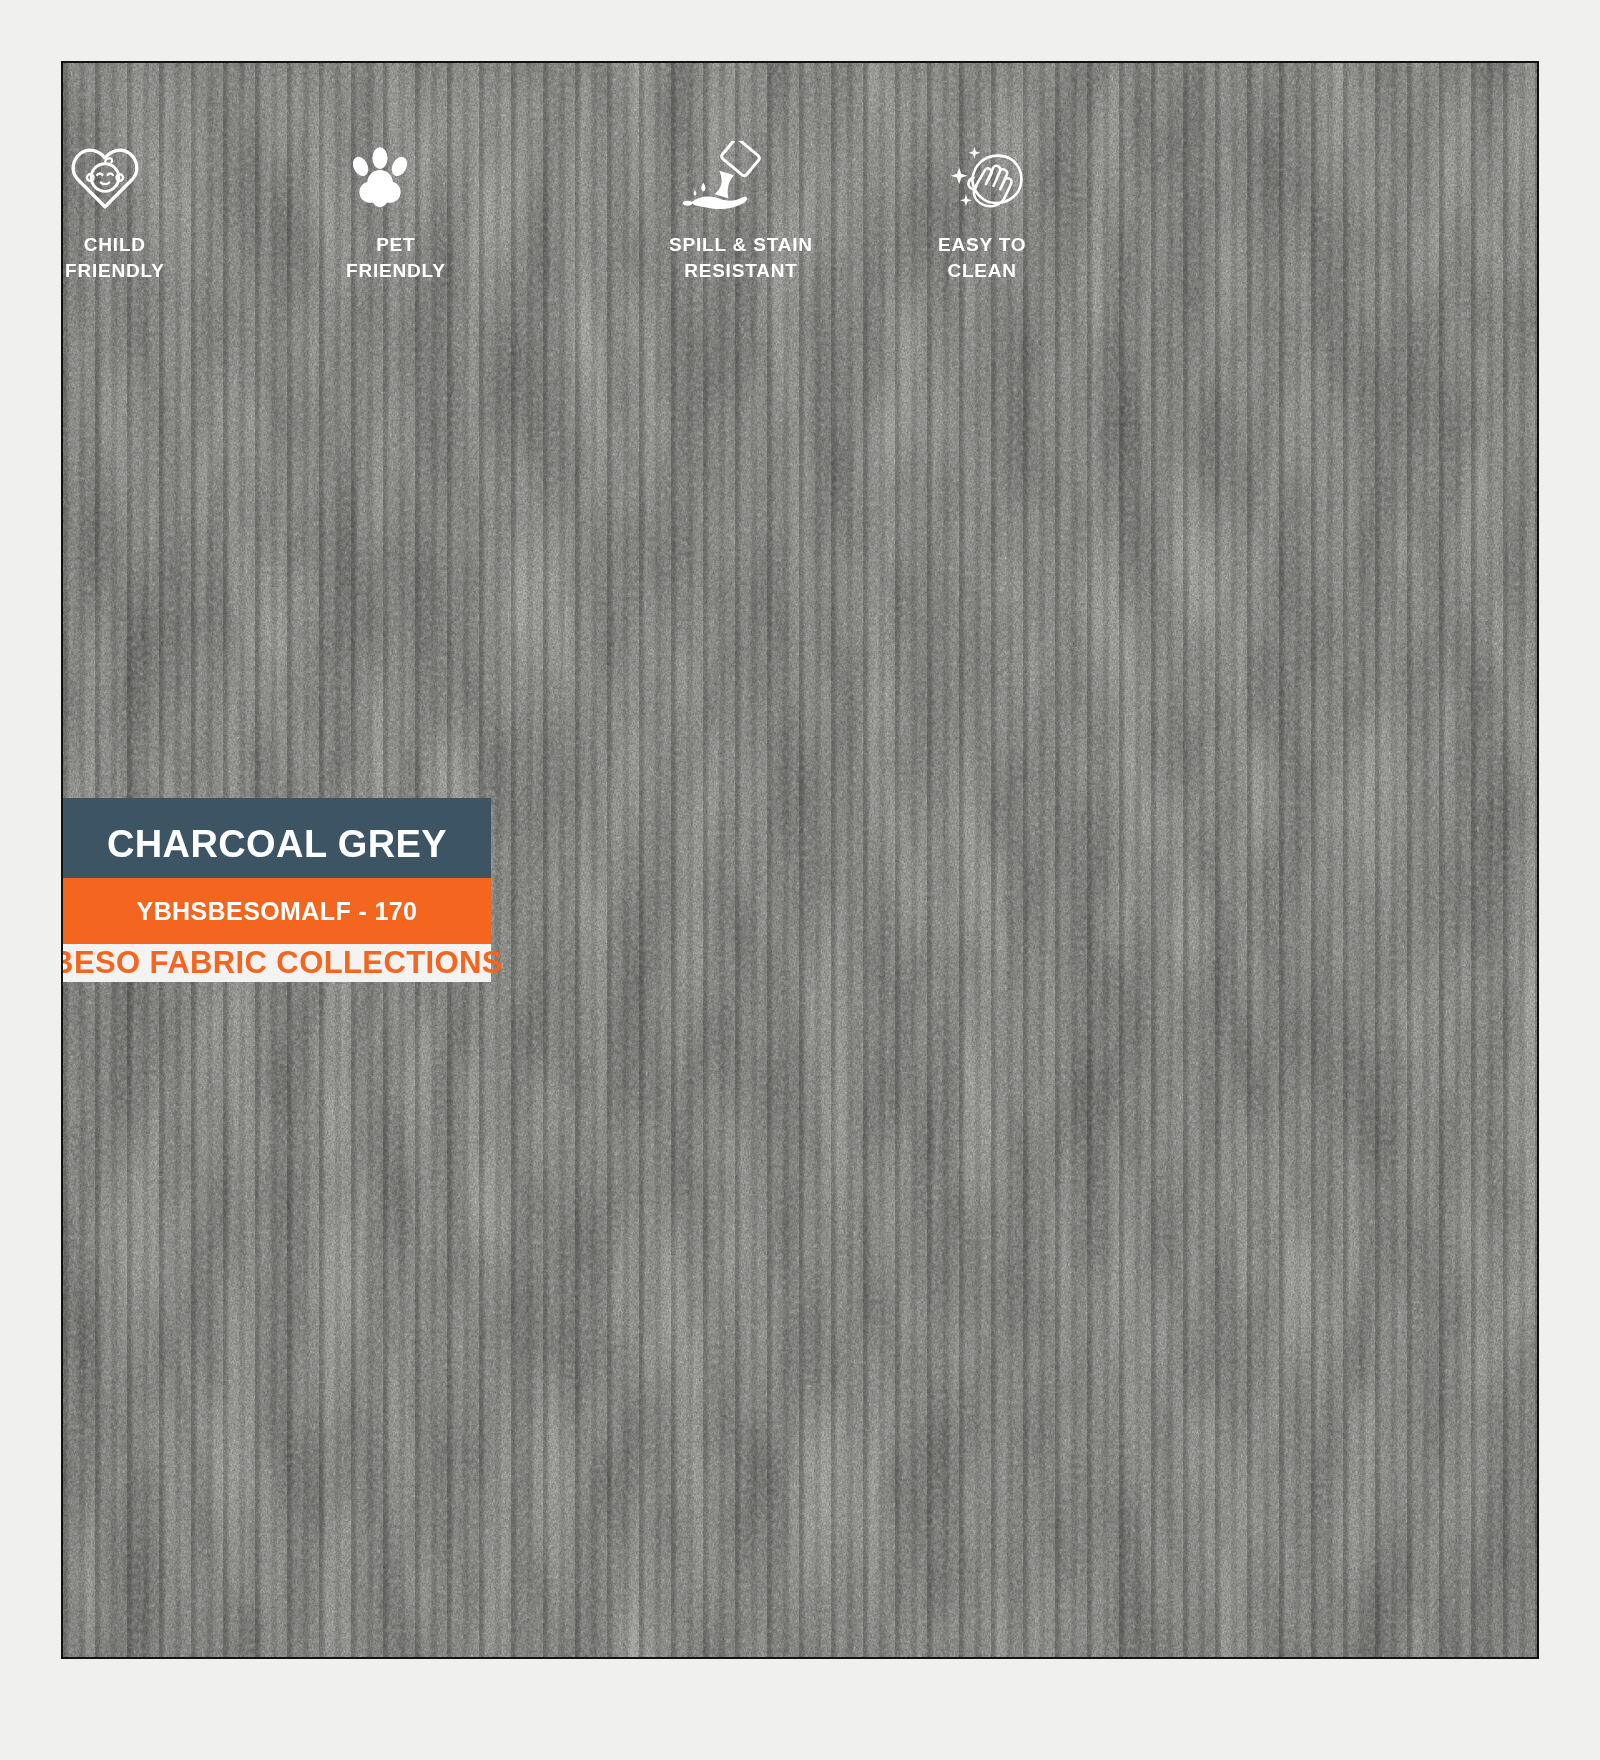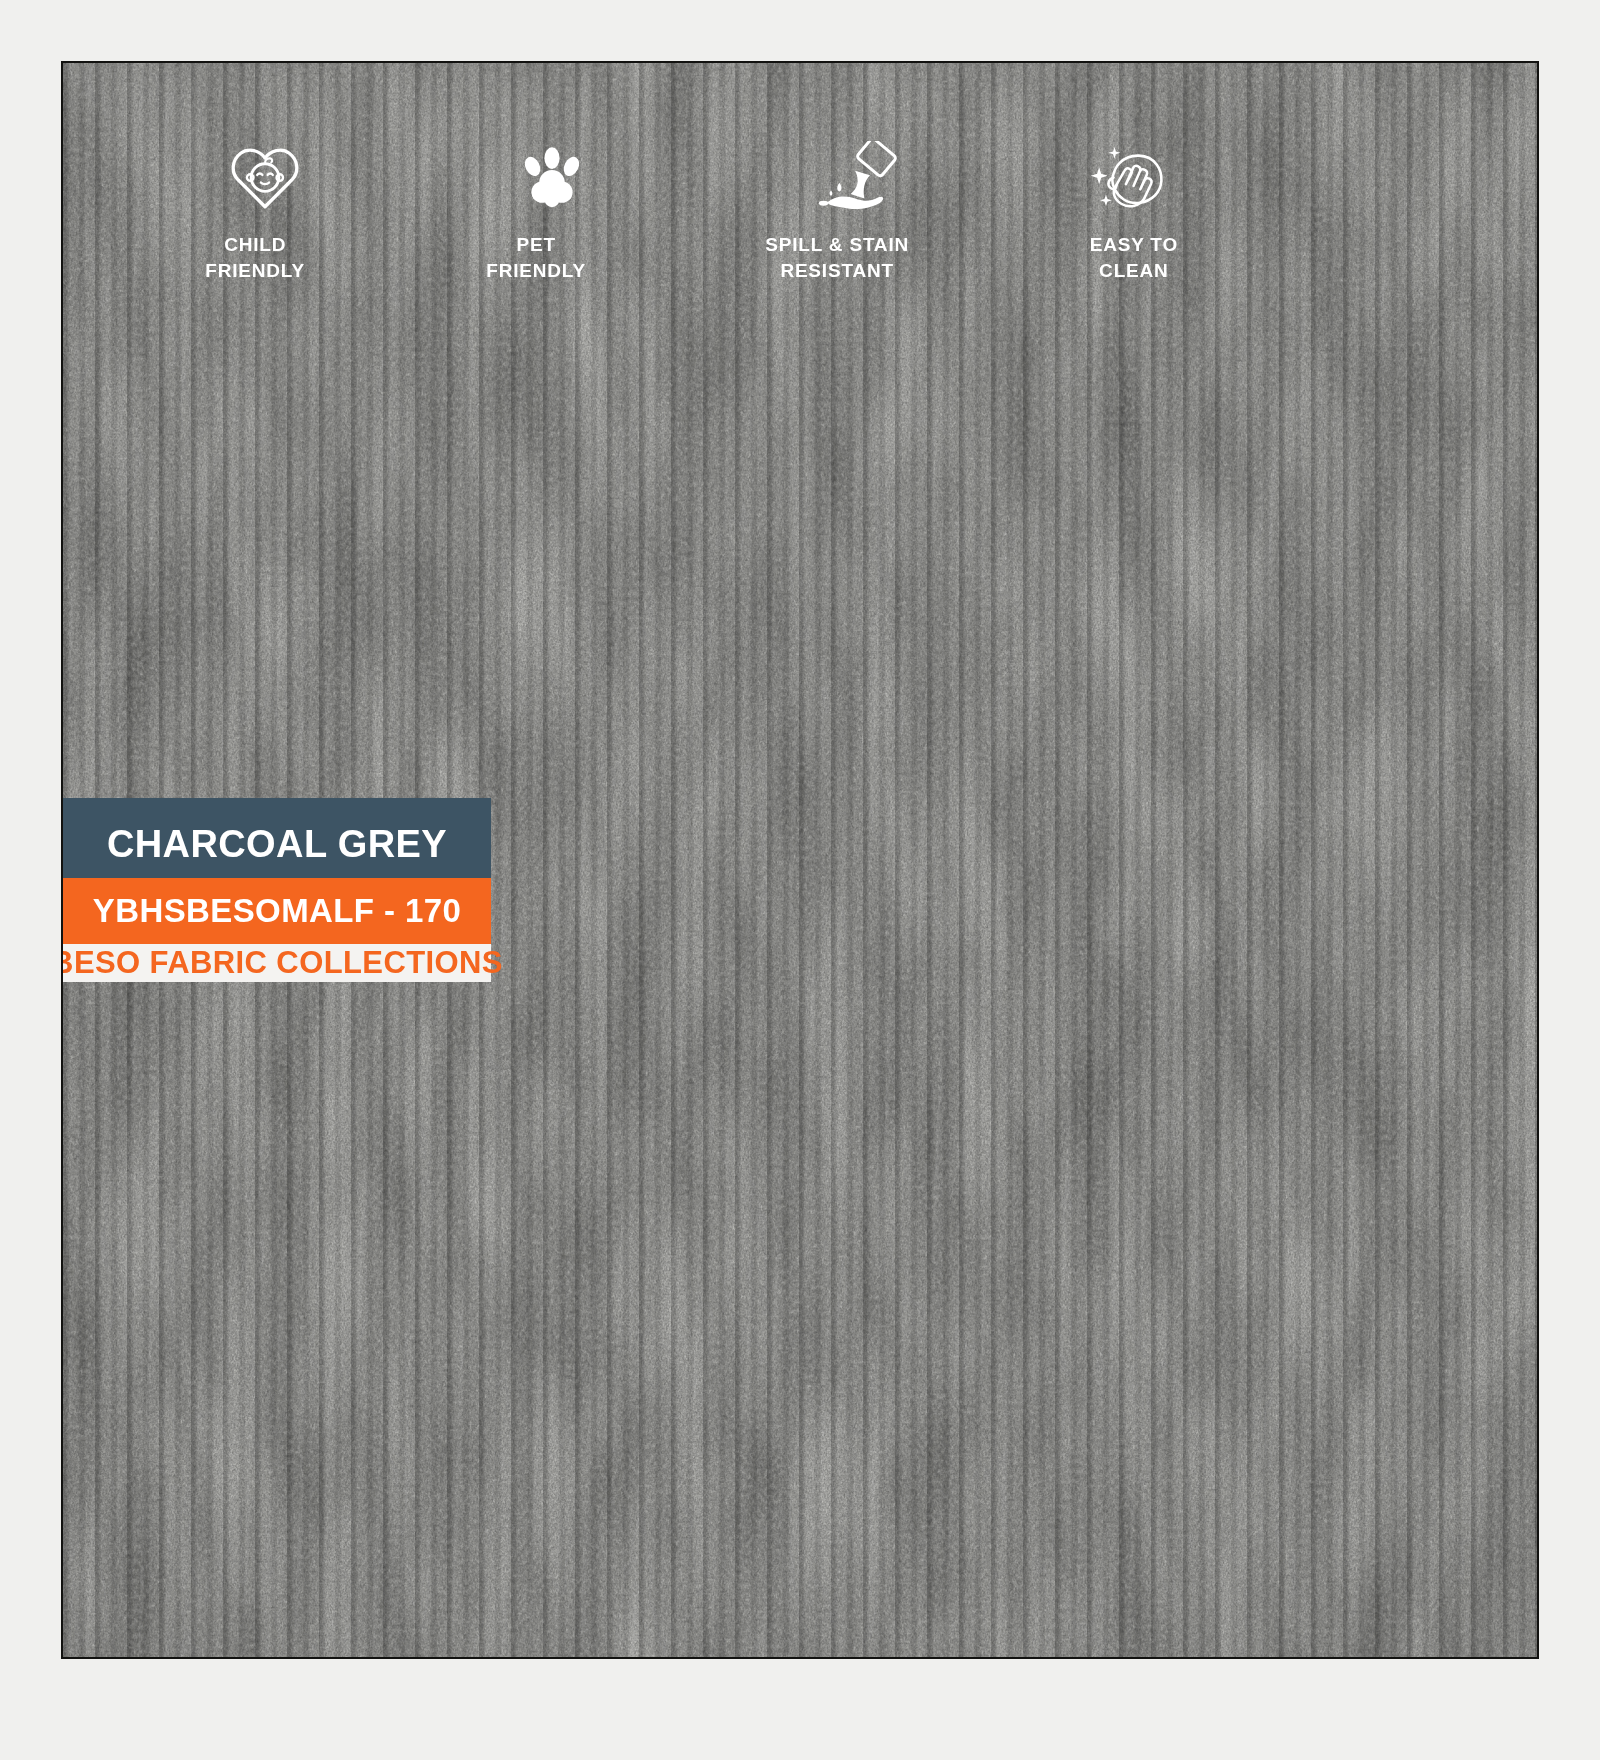--- a/index.html
+++ b/index.html
@@ -28,40 +28,40 @@
     pointer-events:none;
   }
   .vignette{
     position:absolute;inset:0;
     background:radial-gradient(120% 105% at 50% 44%, rgba(0,0,0,0) 52%, rgba(0,0,0,0.17) 96%);
     pointer-events:none;
   }
   
   .feature{
     position:absolute;top:78px;width:240px;
-    display:flex;flex-direction:column;align-items:flex-end;
+    display:flex;flex-direction:column;align-items:flex-start;
     color:var(--feature-label-color,#fff);
     text-align:center;
   }
   .feature .icon{
     height:78px;display:flex;align-items:center;justify-content:center;
     margin-bottom:13px;
   }
   .feature .icon svg{display:block;}
   .feature .label{font-size:19px;font-weight:bold;letter-spacing:0.8px;line-height:26px;}
   .feature .label span{display:block;}
   .f1{left:2px;}  .f2{left:283px;} .f3{left:606px;} .f4{left:875px;} .f5{left:1219px;}
   
   .band{
     position:absolute;left:0;width:428px;
     display:flex;align-items:center;justify-content:center;
     font-weight:bold;letter-spacing:0.4px;white-space:nowrap;
   }
   .band-name{top:735px;height:93px;background:var(--name-band-bg,#3d5464);color:var(--name-band-text,#fff);font-size:38px;}
-  .band-code{top:815px;height:66px;background:var(--code-band-bg,#f4661f);color:var(--code-band-text,#fff);font-size:33px;}
+  .band-code{top:815px;height:66px;background:var(--code-band-bg,#f4661f);color:var(--code-band-text,#fff);font-size:25px;}
   .band-collection{top:881px;height:38px;background:var(--collection-band-bg,#f4f3f1);color:var(--collection-band-text,#f4661f);font-size:31px;}
   .ic{stroke:var(--icon-color,#fff);fill:none;stroke-linecap:round;stroke-linejoin:round;}
   .icf{fill:var(--icon-color,#fff);stroke:none;}
 </style>
 </head>
 <body>
 
 <div class="page">
   <div class="fabric">
 

